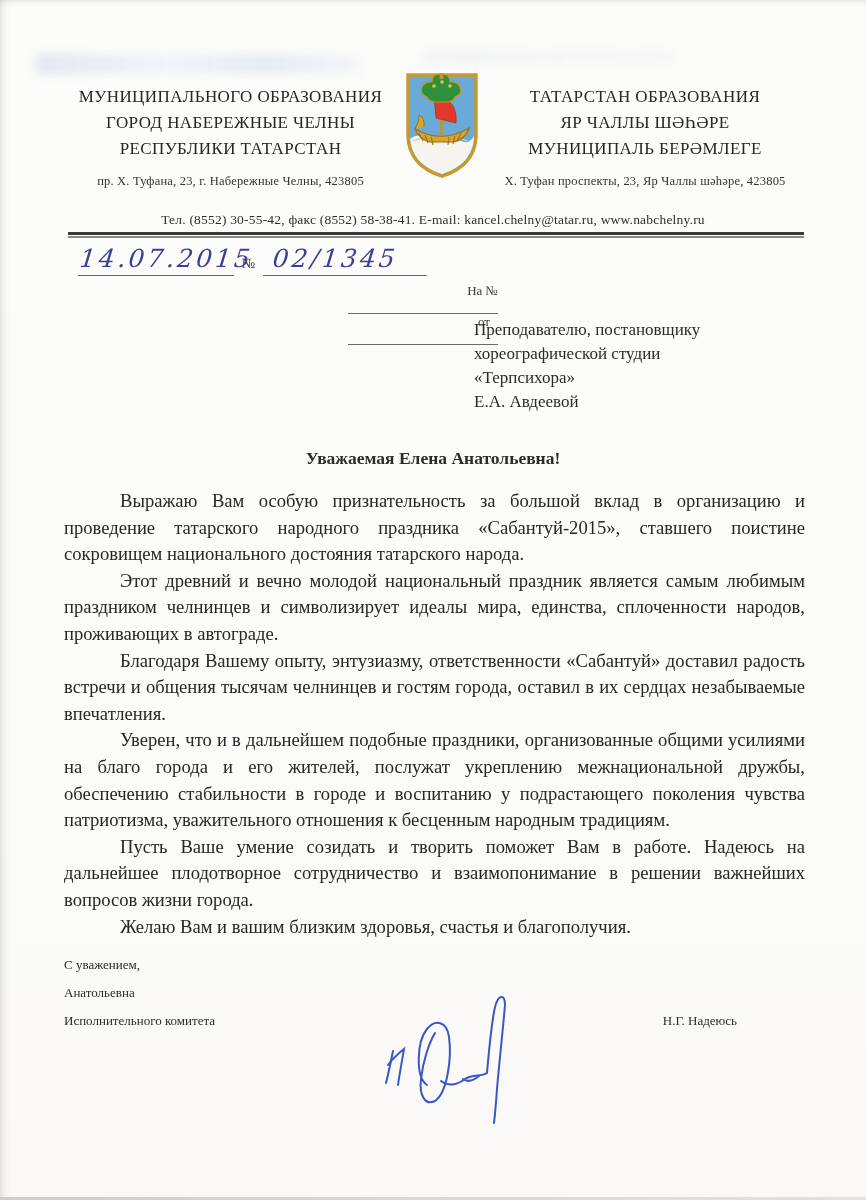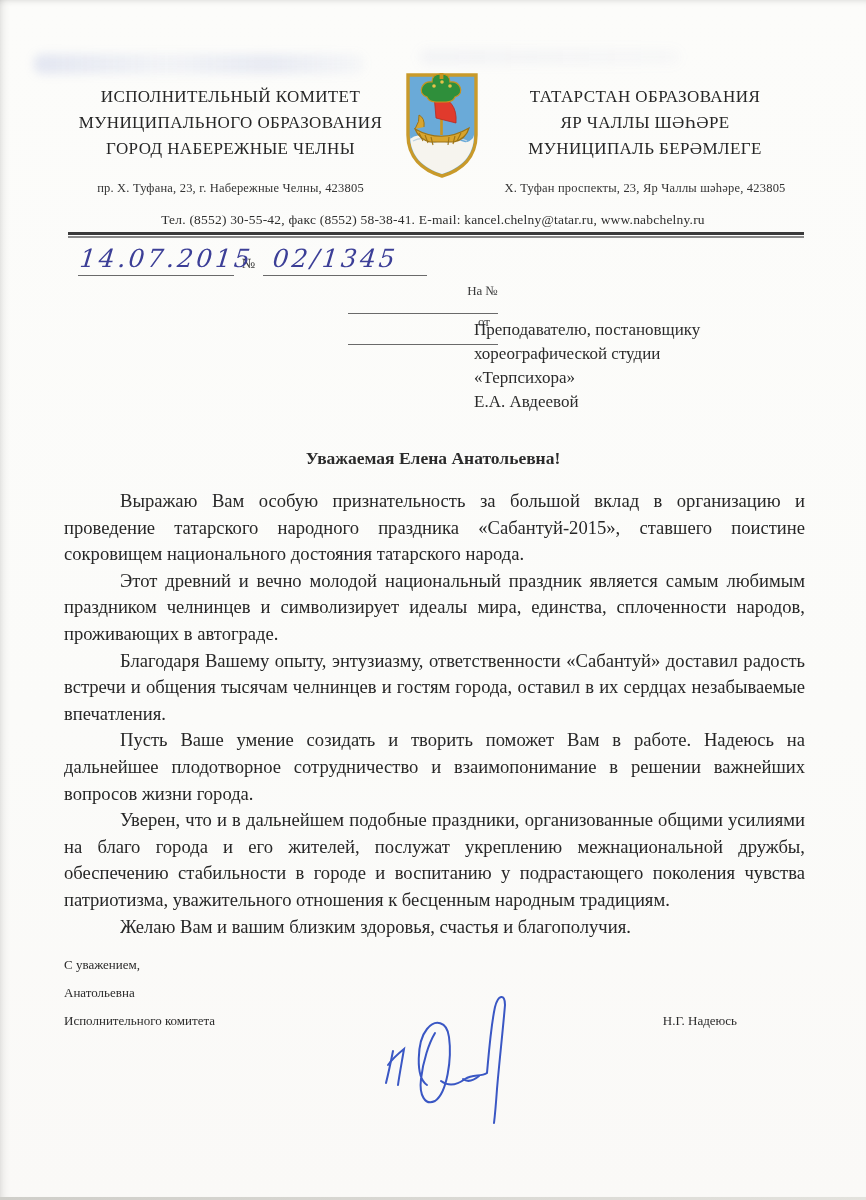--- a/index.html
+++ b/index.html
@@ -26,21 +26,21 @@
     background:linear-gradient(90deg,rgba(120,130,190,.08),rgba(120,130,190,.04));
     filter:blur(6px);border-radius:8px;
   }
   .hdr{
     position:absolute;top:84px;text-align:center;
     font-size:17px;line-height:26px;letter-spacing:.4px;color:#262626;
   }
   .hdr-left{left:58px;width:345px;}
   .hdr-right{left:470px;width:350px;}
   .hdr .addr{
-    margin-top:18px;font-size:12.5px;letter-spacing:.2px;line-height:16px;color:#333;
+    margin-top:11px;font-size:12.5px;letter-spacing:.2px;line-height:16px;color:#333;
   }
   .emblem{position:absolute;left:403px;top:71px;width:78px;height:108px;}
   .contact{
     position:absolute;left:63px;top:212px;width:740px;
     text-align:center;font-size:13.5px;color:#2e2e2e;letter-spacing:.2px;
   }
   .rule{
     position:absolute;left:68px;top:232px;width:736px;height:3px;
     background:#3b3b3b;border-bottom:1px solid #fff;box-shadow:0 2px 0 #8a8a8a;
   }
@@ -82,23 +82,23 @@
 </style>
 </head>
 <body>
 
 <div class="paper">
 
   <div class="ghost"></div>
   <div class="ghost2"></div>
 
   <div class="hdr hdr-left">
-    <div>ИСПОЛНИТЕЛЬНЫЙ КОМИТЕТ</div>
     <div>МУНИЦИПАЛЬНОГО ОБРАЗОВАНИЯ</div>
     <div>ГОРОД НАБЕРЕЖНЫЕ ЧЕЛНЫ</div>
+    <div>РЕСПУБЛИКИ ТАТАРСТАН</div>
     <div class="addr">пр. Х. Туфана, 23, г. Набережные Челны, 423805</div>
   </div>
 
   <div class="emblem">
     <svg width="78" height="108" viewBox="0 0 78 108">
       <path d="M5,4 H73 V64 C73,86 59,99 39,105 C19,99 5,86 5,64 Z" fill="#6aaad8" stroke="#c99a2a" stroke-width="3.4"></path>
       <path d="M7,68 q8,-7 16,0 q8,7 16,0 q8,-7 16,0 q8,7 15,-1 L71,64 C71,85 58,97 39,103 C20,97 7,85 7,64 Z" fill="#f6f4ee" stroke="none"></path>
       <path d="M10,70 q9,-5 18,0 M28,72 q9,-5 18,0 M46,70 q9,-5 18,0" stroke="#bcd3e4" stroke-width="1.4" fill="none"></path>
 
       <rect x="37.2" y="12" width="2.6" height="52" fill="#c9941f"></rect>
@@ -147,22 +147,22 @@
     <div>«Терпсихора»</div>
     <div>Е.А. Авдеевой</div>
   </div>
 
   <div class="salutation">Уважаемая Елена Анатольевна!</div>
 
   <div class="body-text">
     <p>Выражаю Вам особую признательность за большой вклад в организацию и проведение татарского народного праздника «Сабантуй-2015», ставшего поистине сокровищем национального достояния татарского народа.</p>
     <p>Этот древний и вечно молодой национальный праздник является самым любимым праздником челнинцев и символизирует идеалы мира, единства, сплоченности народов, проживающих в автограде.</p>
     <p>Благодаря Вашему опыту, энтузиазму, ответственности «Сабантуй» доставил радость встречи и общения тысячам челнинцев и гостям города, оставил в их сердцах незабываемые впечатления.</p>
+    <p>Уверен, что и в дальнейшем подобные праздники, организованные общими усилиями на благо города и его жителей, послужат укреплению межнациональной дружбы, обеспечению стабильности в городе и воспитанию у подрастающего поколения чувства патриотизма, уважительного отношения к бесценным народным традициям.</p>
     <p>Пусть Ваше умение созидать и творить поможет Вам в работе. Надеюсь на дальнейшее плодотворное сотрудничество и взаимопонимание в решении важнейших вопросов жизни города.</p>
-    <p>Уверен, что и в дальнейшем подобные праздники, организованные общими усилиями на благо города и его жителей, послужат укреплению межнациональной дружбы, обеспечению стабильности в городе и воспитанию у подрастающего поколения чувства патриотизма, уважительного отношения к бесценным народным традициям.</p>
     <p>Желаю Вам и вашим близким здоровья, счастья и благополучия.</p>
   </div>
 
   <div class="sig-block">
     <div>С уважением,</div>
     <div>Анатольевна</div>
     <div>Исполнительного комитета</div>
     <div class="sig-name">Н.Г. Надеюсь</div>
   </div>
 

